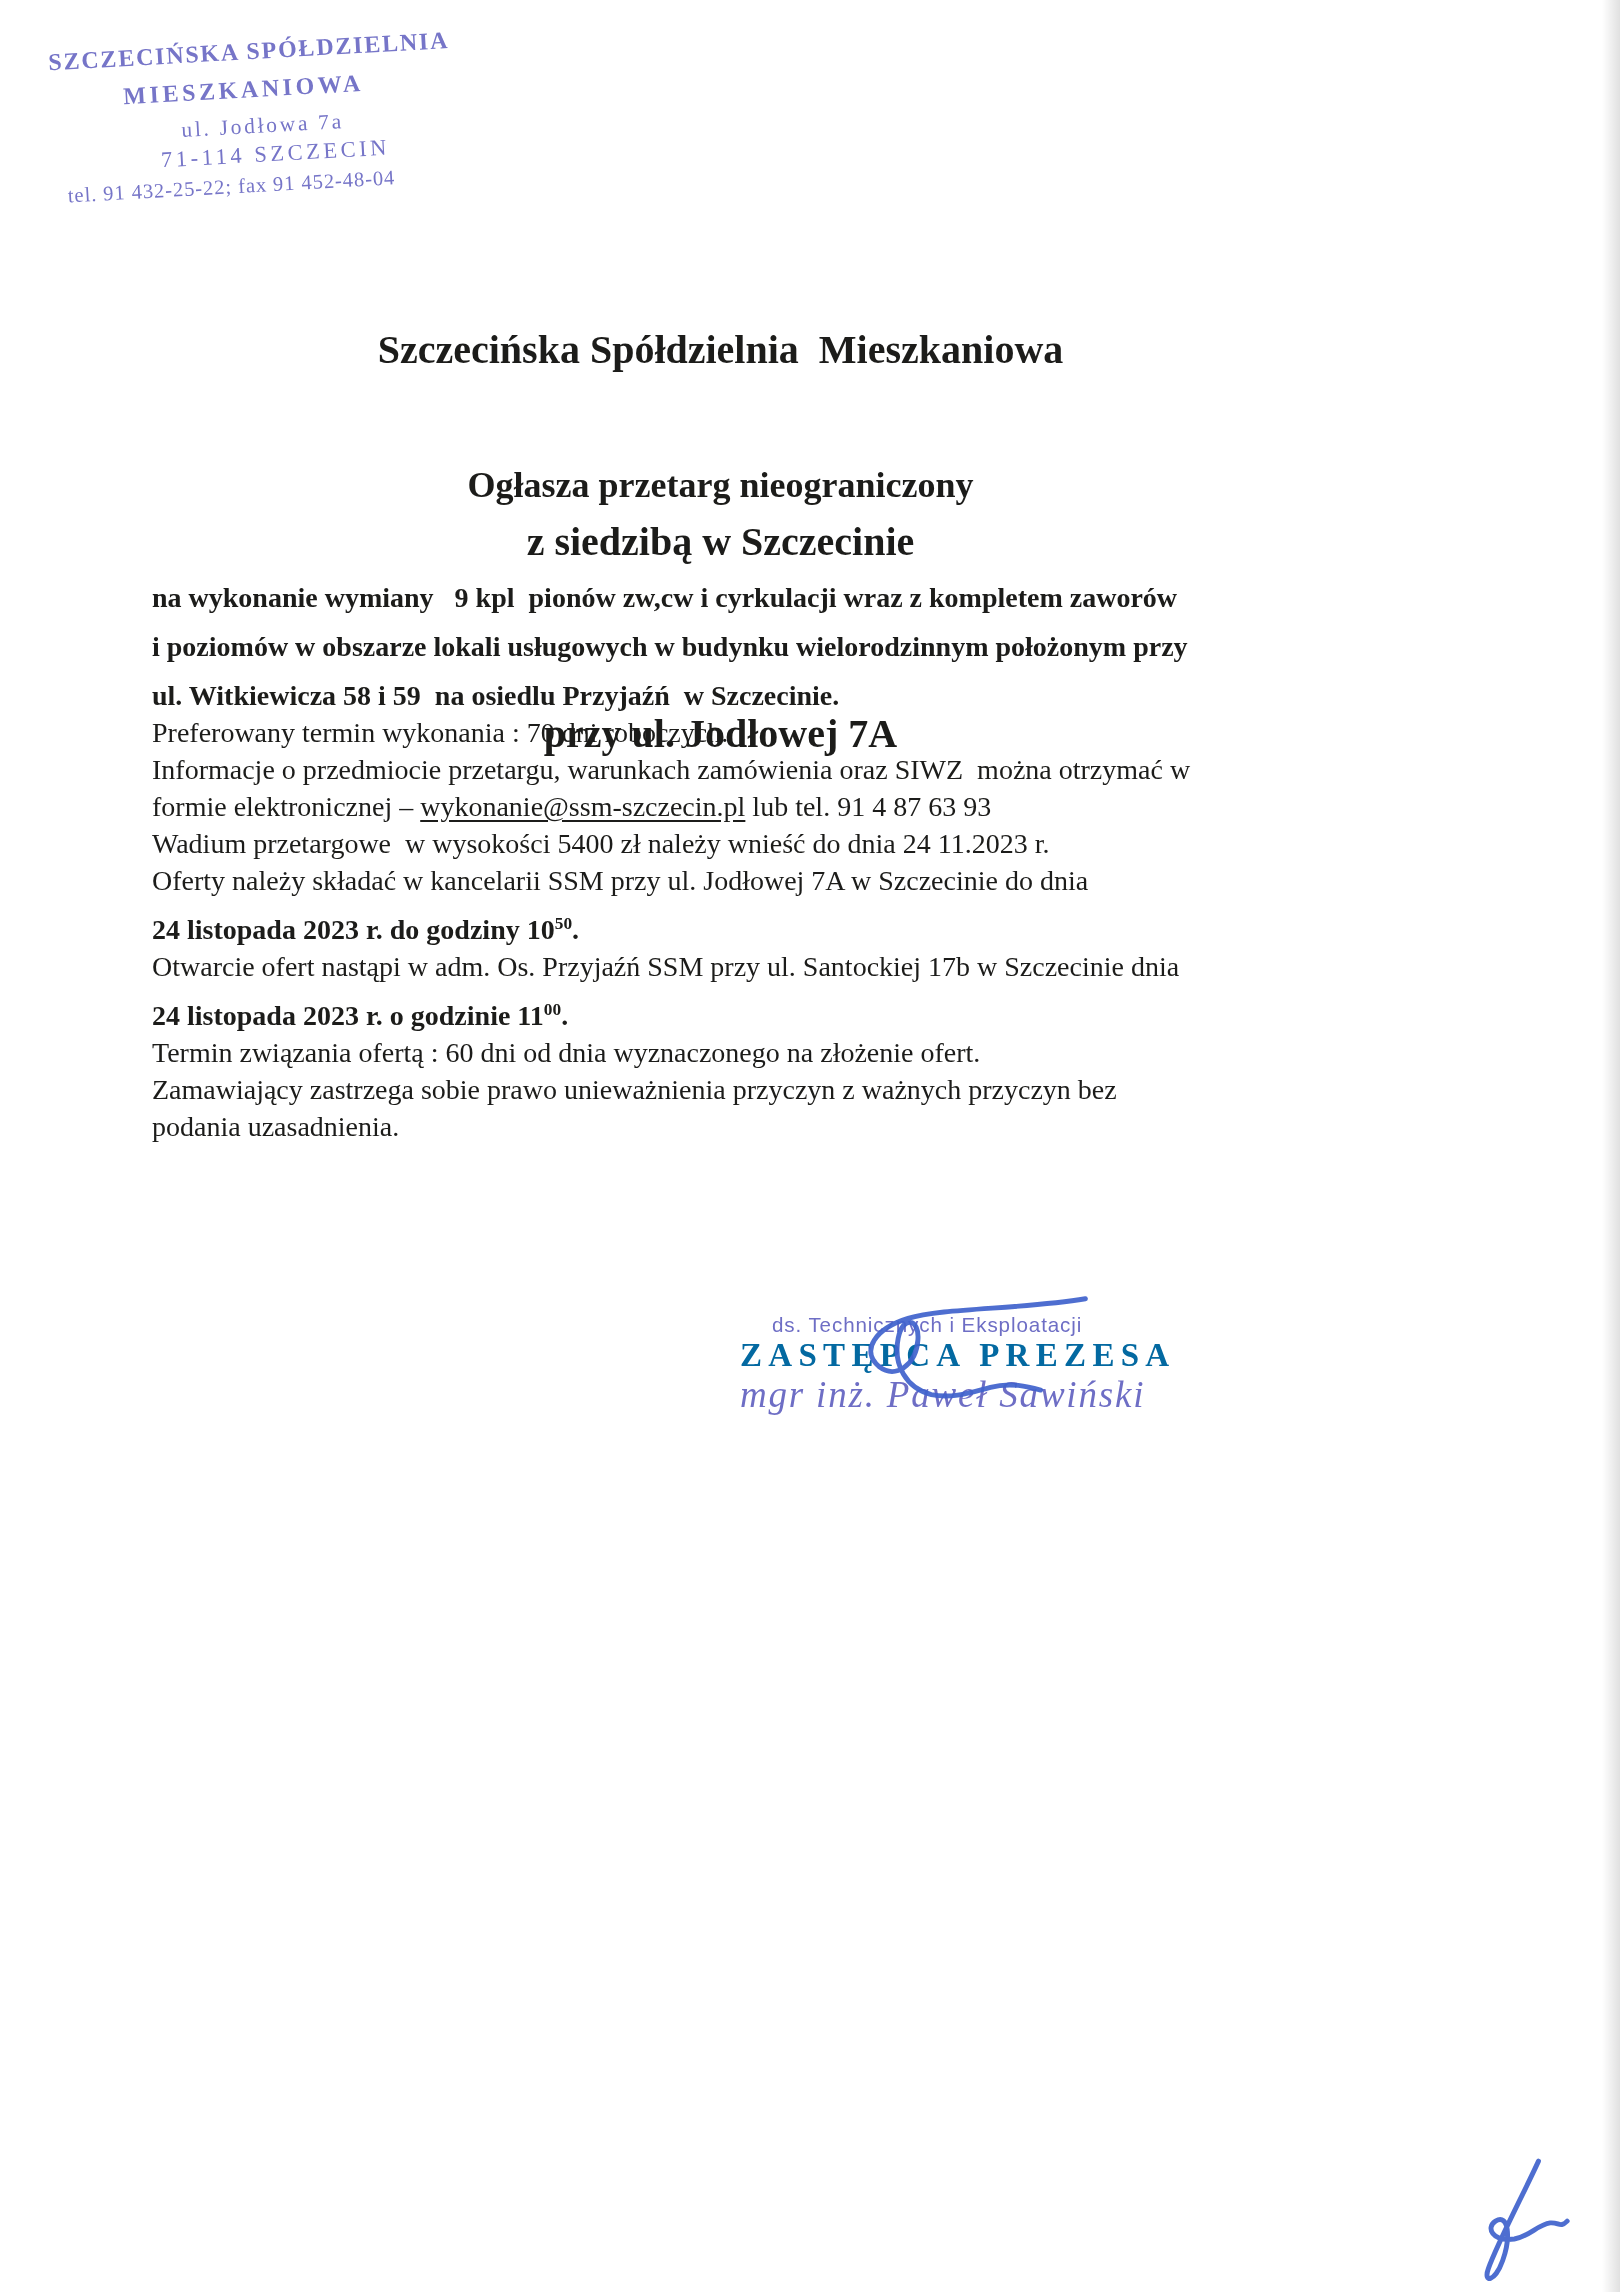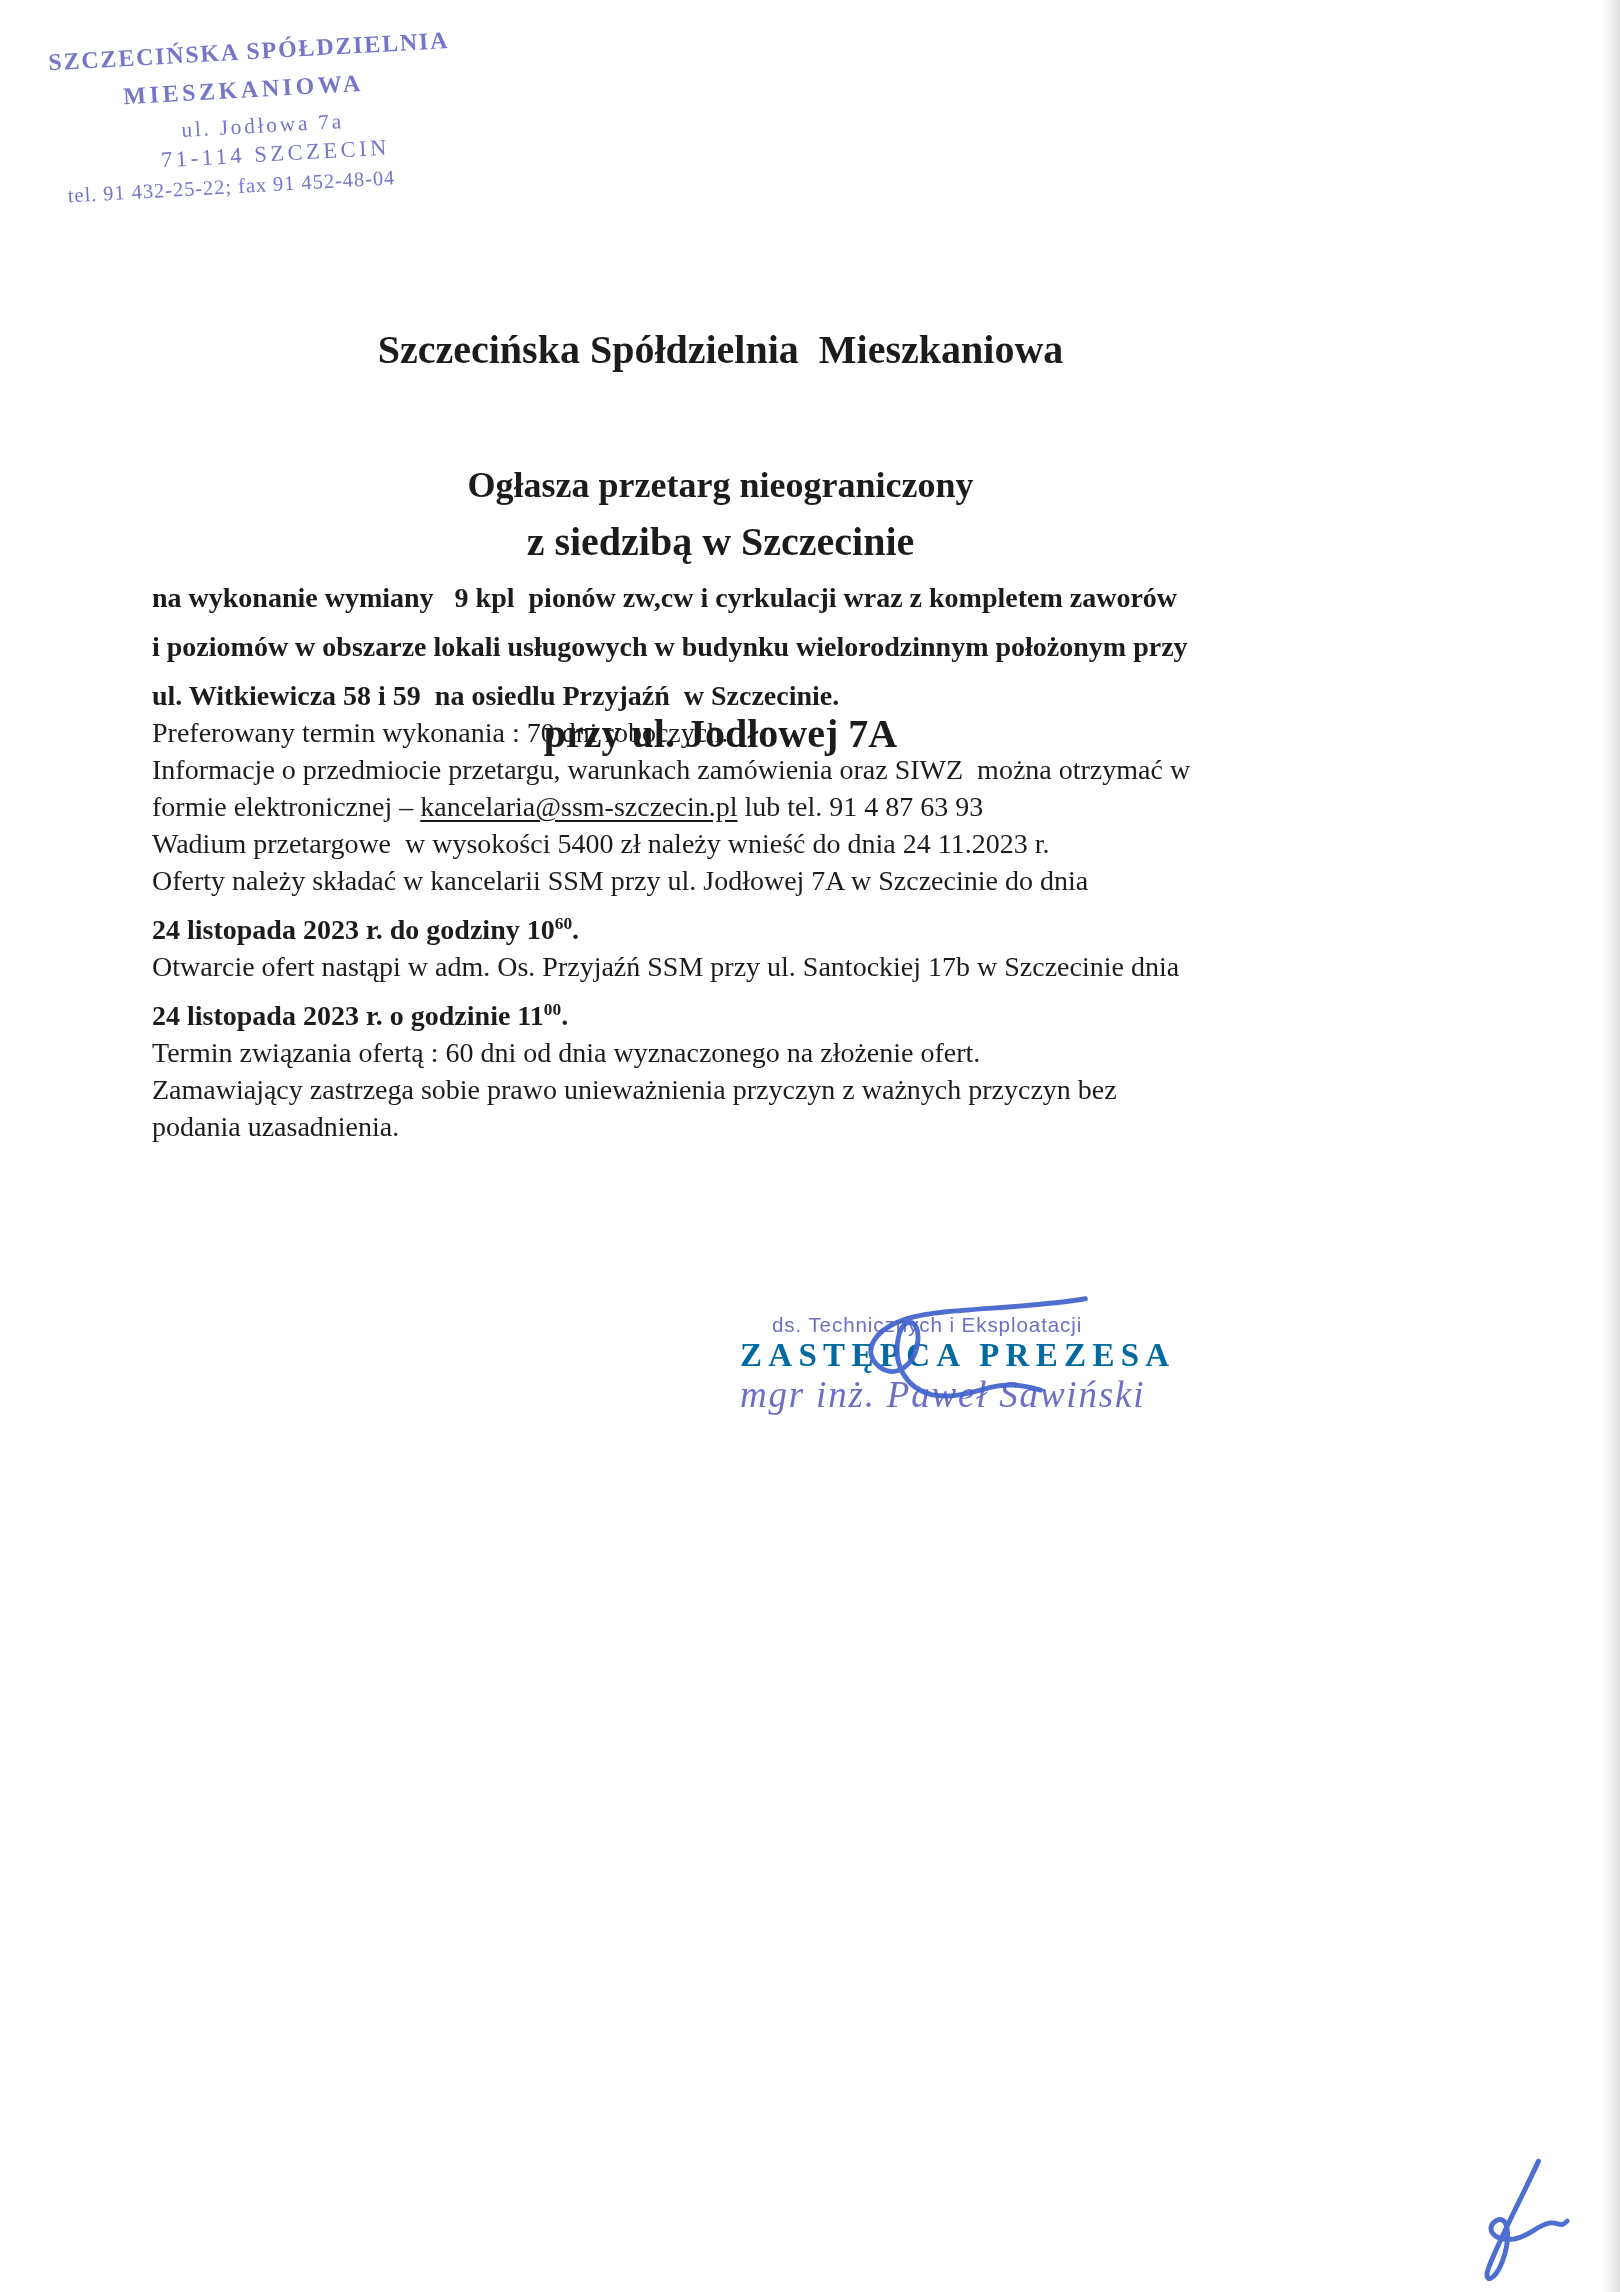--- a/index.html
+++ b/index.html
@@ -94,24 +94,24 @@
   </div>
 
   <div class="heading">Ogłasza przetarg nieograniczony</div>
 
   <div class="bodytext">
     <div class="ln b">na wykonanie wymiany   9 kpl  pionów zw,cw i cyrkulacji wraz z kompletem zaworów</div>
     <div class="ln b">i poziomów w obszarze lokali usługowych w budynku wielorodzinnym położonym przy</div>
     <div class="ln b">ul. Witkiewicza 58 i 59  na osiedlu Przyjaźń  w Szczecinie.</div>
     <div class="ln">Preferowany termin wykonania : 70 dni roboczych.</div>
     <div class="ln">Informacje o przedmiocie przetargu, warunkach zamówienia oraz SIWZ  można otrzymać w</div>
-    <div class="ln"><span>formie elektronicznej – </span><span class="u">kancelaria@ssm-szczecin.pl</span><span> lub tel. 91 4 87 63 93</span></div>
+    <div class="ln"><span>formie elektronicznej – </span><span class="u">wykonanie@ssm-szczecin.pl</span><span> lub tel. 91 4 87 63 93</span></div>
     <div class="ln">Wadium przetargowe  w wysokości 5400 zł należy wnieść do dnia 24 11.2023 r.</div>
     <div class="ln">Oferty należy składać w kancelarii SSM przy ul. Jodłowej 7A w Szczecinie do dnia</div>
-    <div class="ln b"><span>24 listopada 2023 r. do godziny 10</span><sup>60</sup><span>.</span></div>
+    <div class="ln b"><span>24 listopada 2023 r. do godziny 10</span><sup>50</sup><span>.</span></div>
     <div class="ln">Otwarcie ofert nastąpi w adm. Os. Przyjaźń SSM przy ul. Santockiej 17b w Szczecinie dnia</div>
     <div class="ln b"><span>24 listopada 2023 r. o godzinie 11</span><sup>00</sup><span>.</span></div>
     <div class="ln">Termin związania ofertą : 60 dni od dnia wyznaczonego na złożenie ofert.</div>
     <div class="ln">Zamawiający zastrzega sobie prawo unieważnienia przyczyn z ważnych przyczyn bez</div>
     <div class="ln">podania uzasadnienia.</div>
   </div>
 
   <div class="sig-role1">ZASTĘPCA PREZESA</div>
   <div class="sig-role2">ds. Technicznych i Eksploatacji</div>
   <div class="sig-name">mgr inż. Paweł Sawiński</div>

